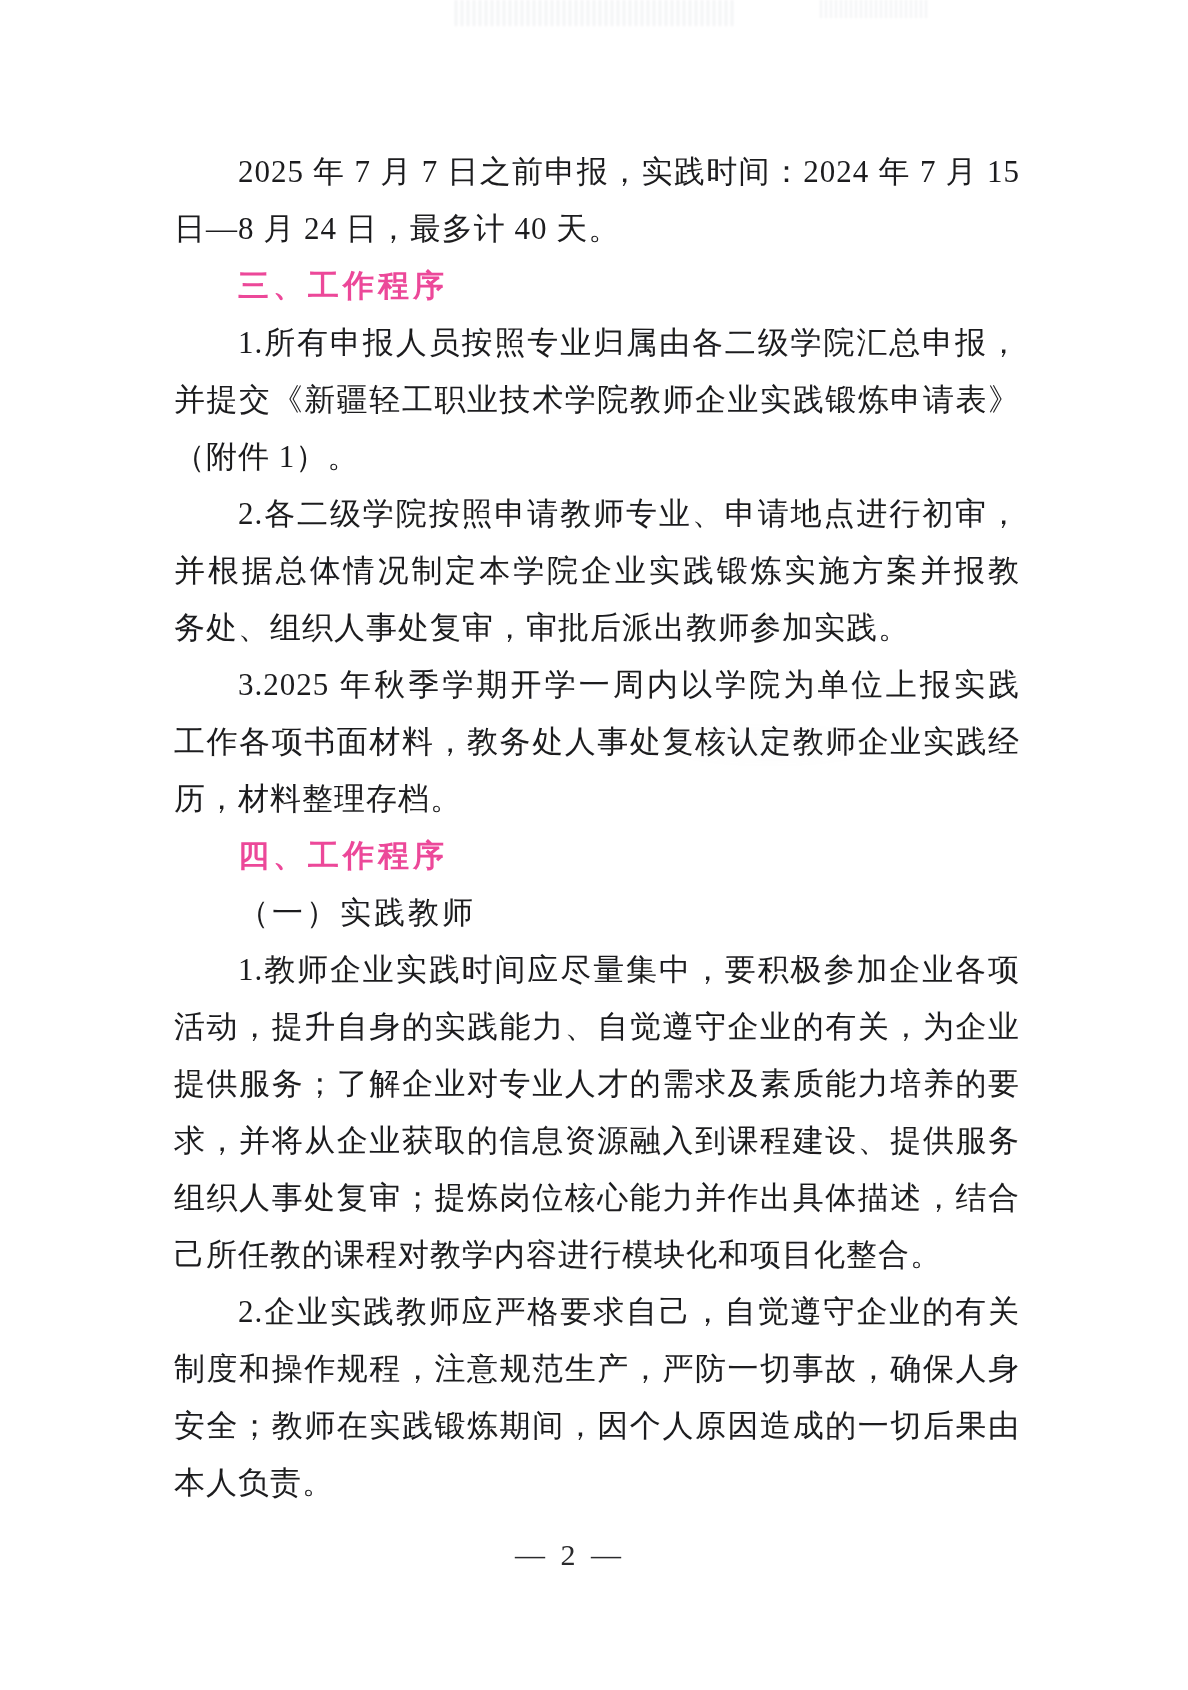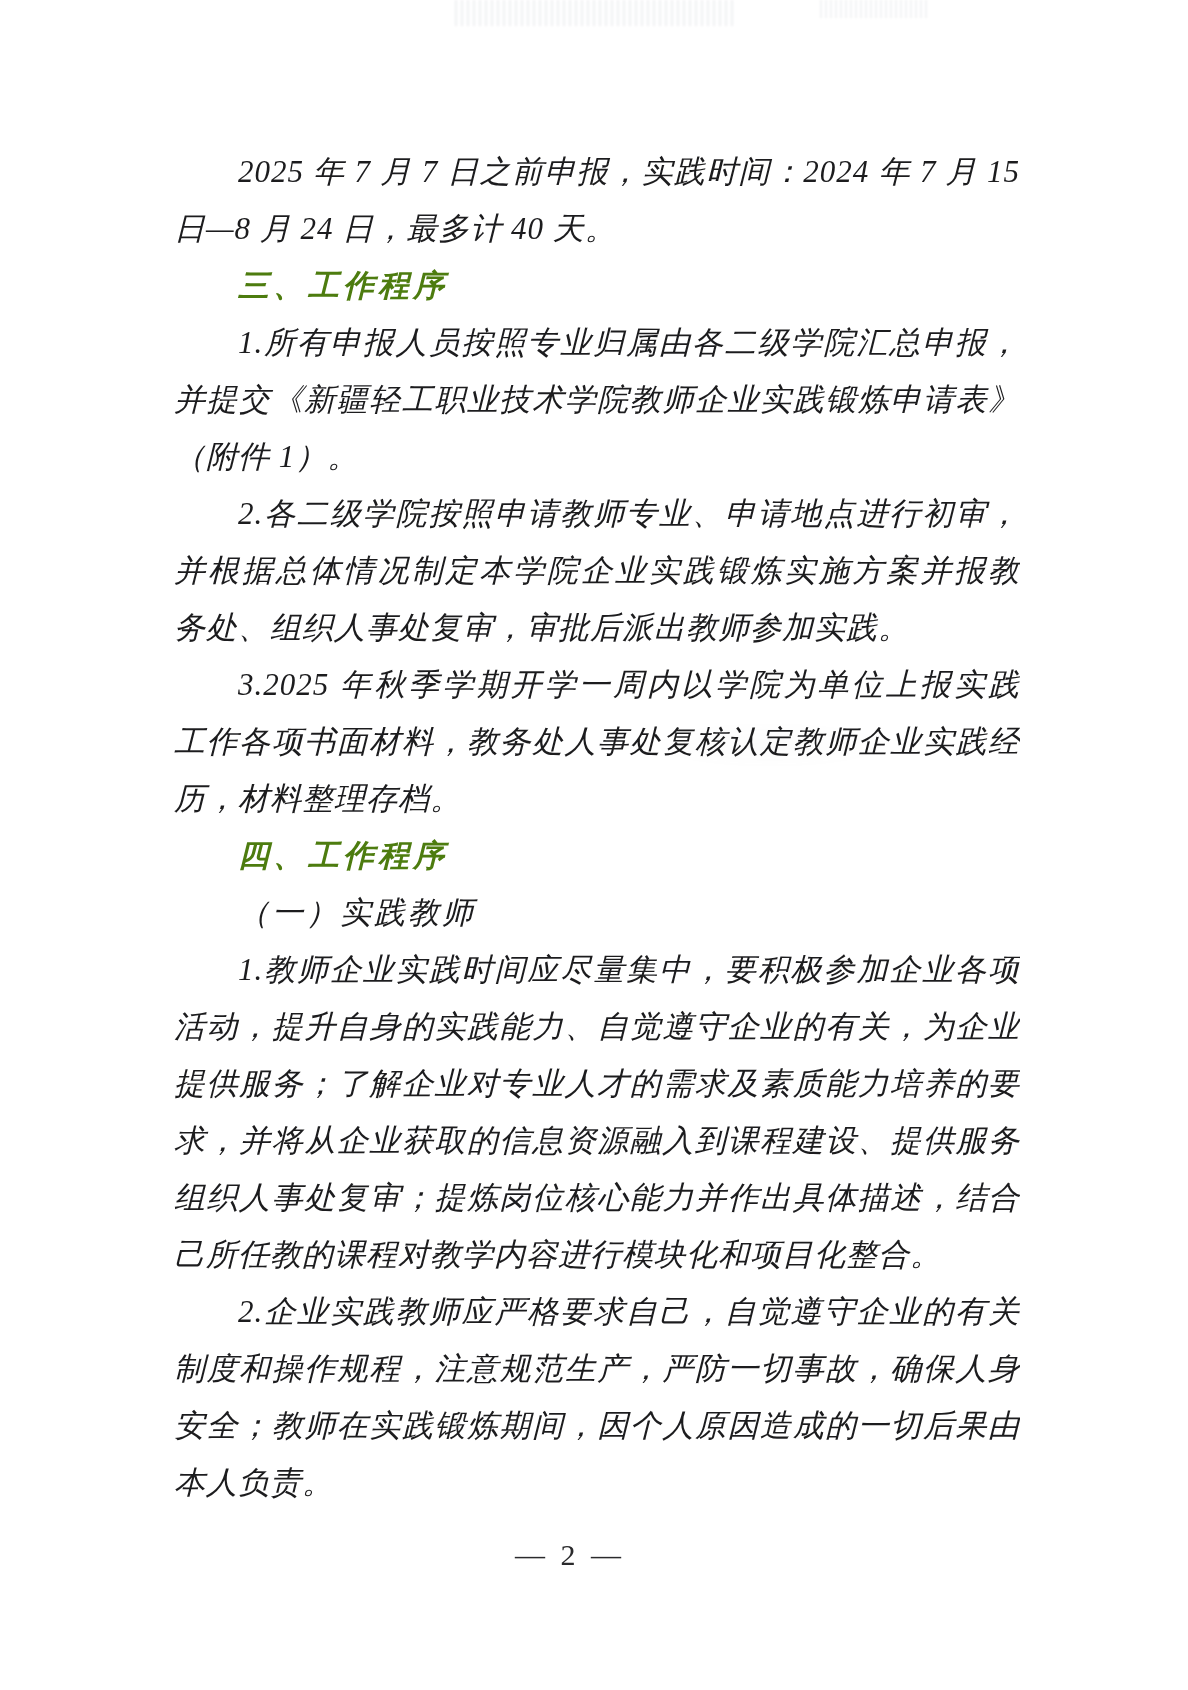--- a/index.html
+++ b/index.html
@@ -40,38 +40,38 @@
   }
   .doc-body {
     position: absolute;
     left: 174px;
     top: 143px;
     width: 846px;
     font-size: 31px;
     line-height: 57px;
     letter-spacing: 1px;
   }
-  .block { margin: 0; font-style: italic; }
+  .block { margin: 0; }
   .line {
     white-space: nowrap;
   }
   .line.fill {
     white-space: normal;
     text-align: justify;
     text-align-last: justify;
     text-justify: inter-character;
     overflow: hidden;
     height: 57px;
   }
   .line.indent { text-indent: 64px; }
   .block.heading .line {
     font-family: "Liberation Sans", "DejaVu Sans", sans-serif;
     font-weight: 700;
     letter-spacing: 4px;
-    color: #4d7c0f;
+    color: #ec4899;
   }
   .block.subheading .line {
     letter-spacing: 3px;
   }
   .page-footer {
     position: absolute;
     top: 1534px;
     left: 0;
     width: 1140px;
     text-align: center;

